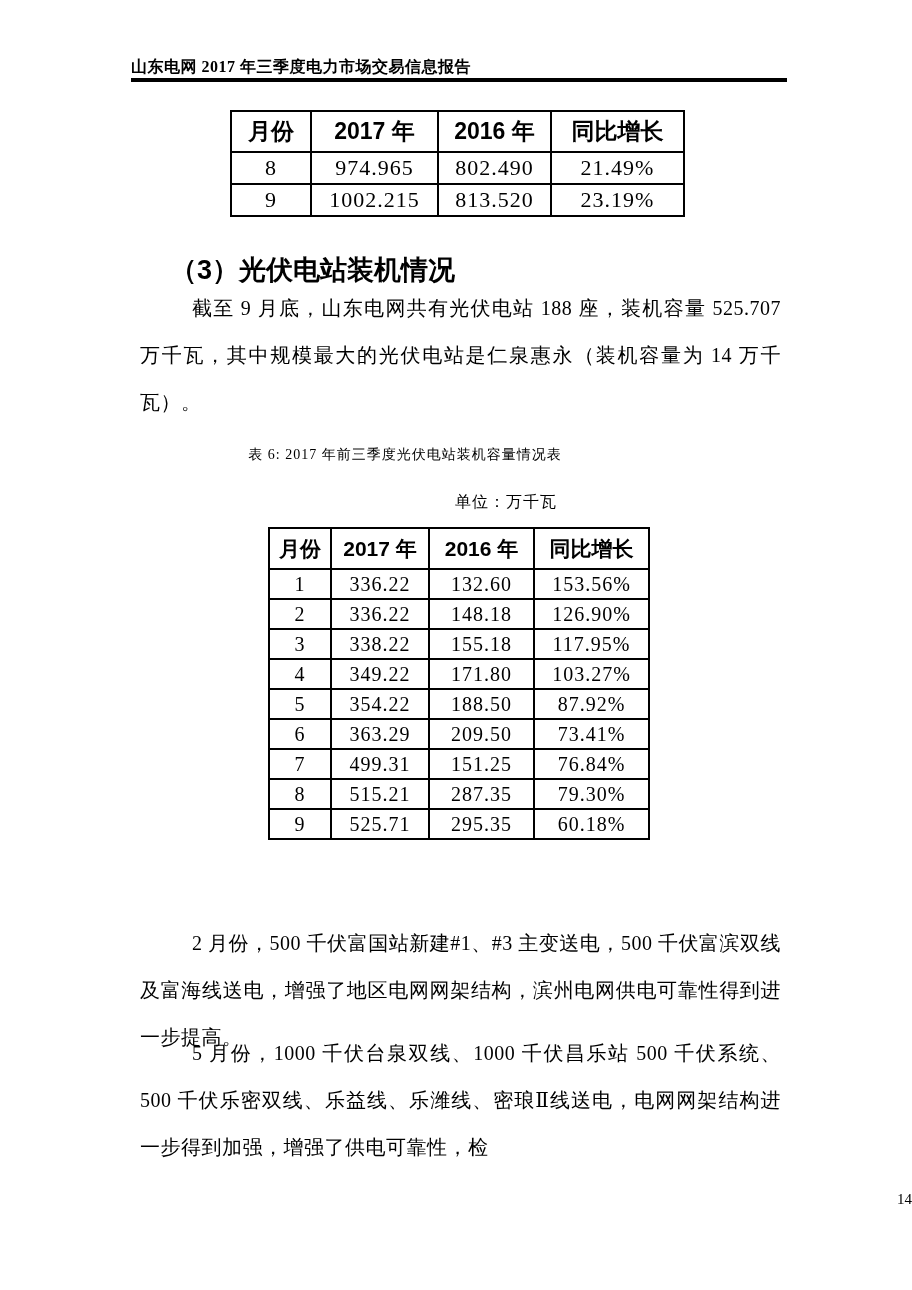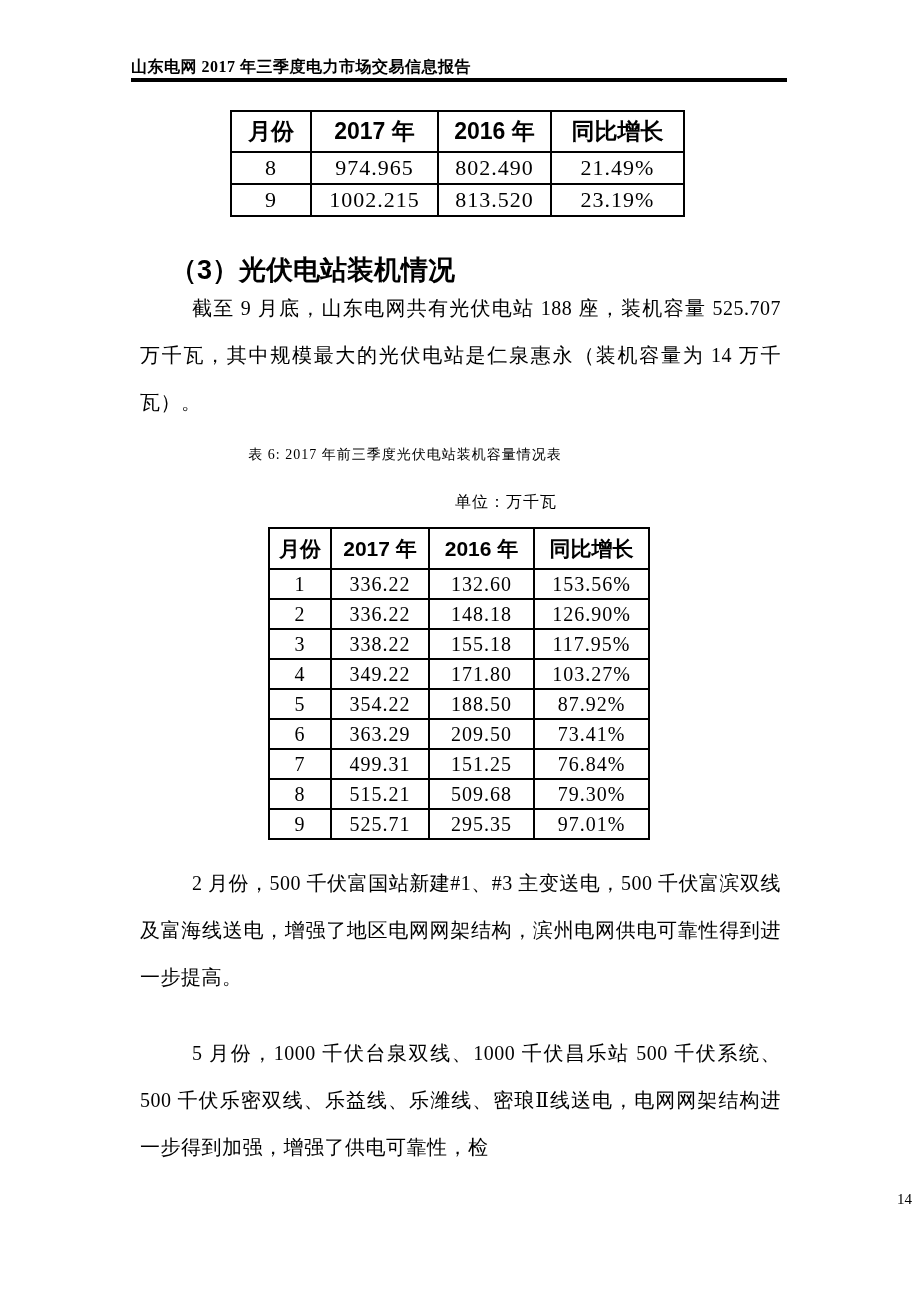--- a/index.html
+++ b/index.html
@@ -38,21 +38,21 @@
   }
   #heading-pv { top:252px; }
   #heading-grid { top:849px; }
   .body-par {
     position:absolute; left:140px; width:641px;
     font-size:20px; line-height:47px;
     text-align:justify; text-justify:inter-ideograph;
     text-indent:52px; letter-spacing:0.5px;
   }
   #par-pv { top:285px; }
-  #par-grid-1 { top:860px; }
+  #par-grid-1 { top:920px; }
   #par-grid-2 { top:1030px; }
   .tbl-caption {
     position:absolute; left:85px; top:446px; width:640px;
     text-align:center; font-size:14px; letter-spacing:1px;
   }
   .tbl-unit {
     position:absolute; left:455px; top:492px;
     font-size:16px; letter-spacing:1px;
   }
   .page-number {
@@ -162,28 +162,28 @@
       </tr>
       <tr>
         <td>7</td>
         <td>499.31</td>
         <td>151.25</td>
         <td>76.84%</td>
       </tr>
       <tr>
         <td>8</td>
         <td>515.21</td>
-        <td>509.68</td>
+        <td>287.35</td>
         <td>79.30%</td>
       </tr>
       <tr>
         <td>9</td>
         <td>525.71</td>
         <td>295.35</td>
-        <td>97.01%</td>
+        <td>60.18%</td>
       </tr>
     </tbody>
   </table>
 
 
   <p class="body-par" id="par-grid-1">2 月份，500 千伏富国站新建#1、#3 主变送电，500 千伏富滨双线及富海线送电，增强了地区电网网架结构，滨州电网供电可靠性得到进一步提高。</p>
 
   <p class="body-par" id="par-grid-2">5 月份，1000 千伏台泉双线、1000 千伏昌乐站 500 千伏系统、500 千伏乐密双线、乐益线、乐潍线、密琅Ⅱ线送电，电网网架结构进一步得到加强，增强了供电可靠性，检</p>
 
   <div class="page-number">14</div>

